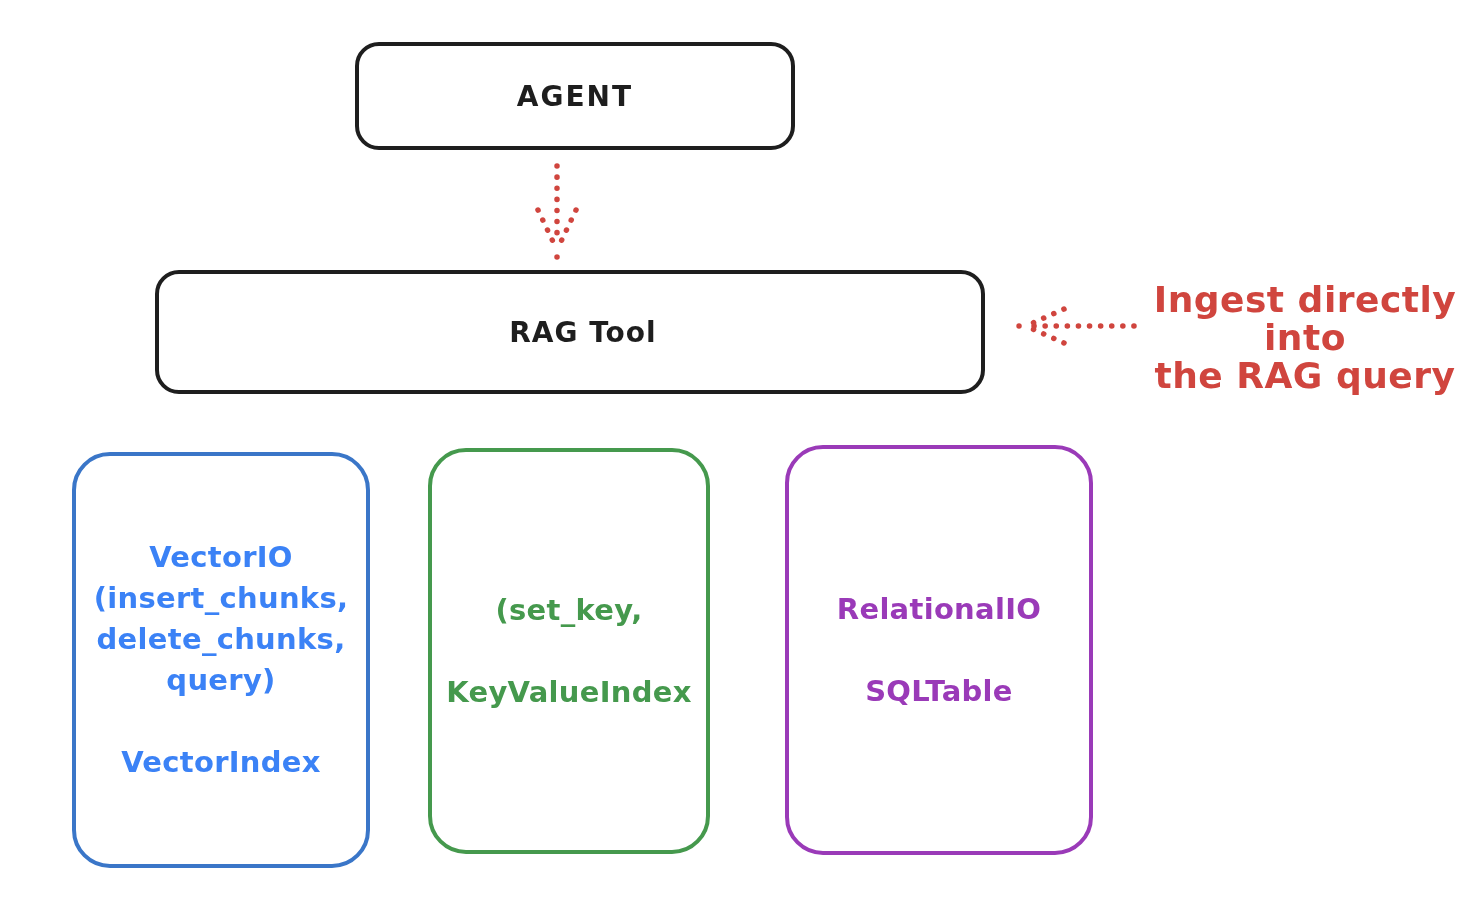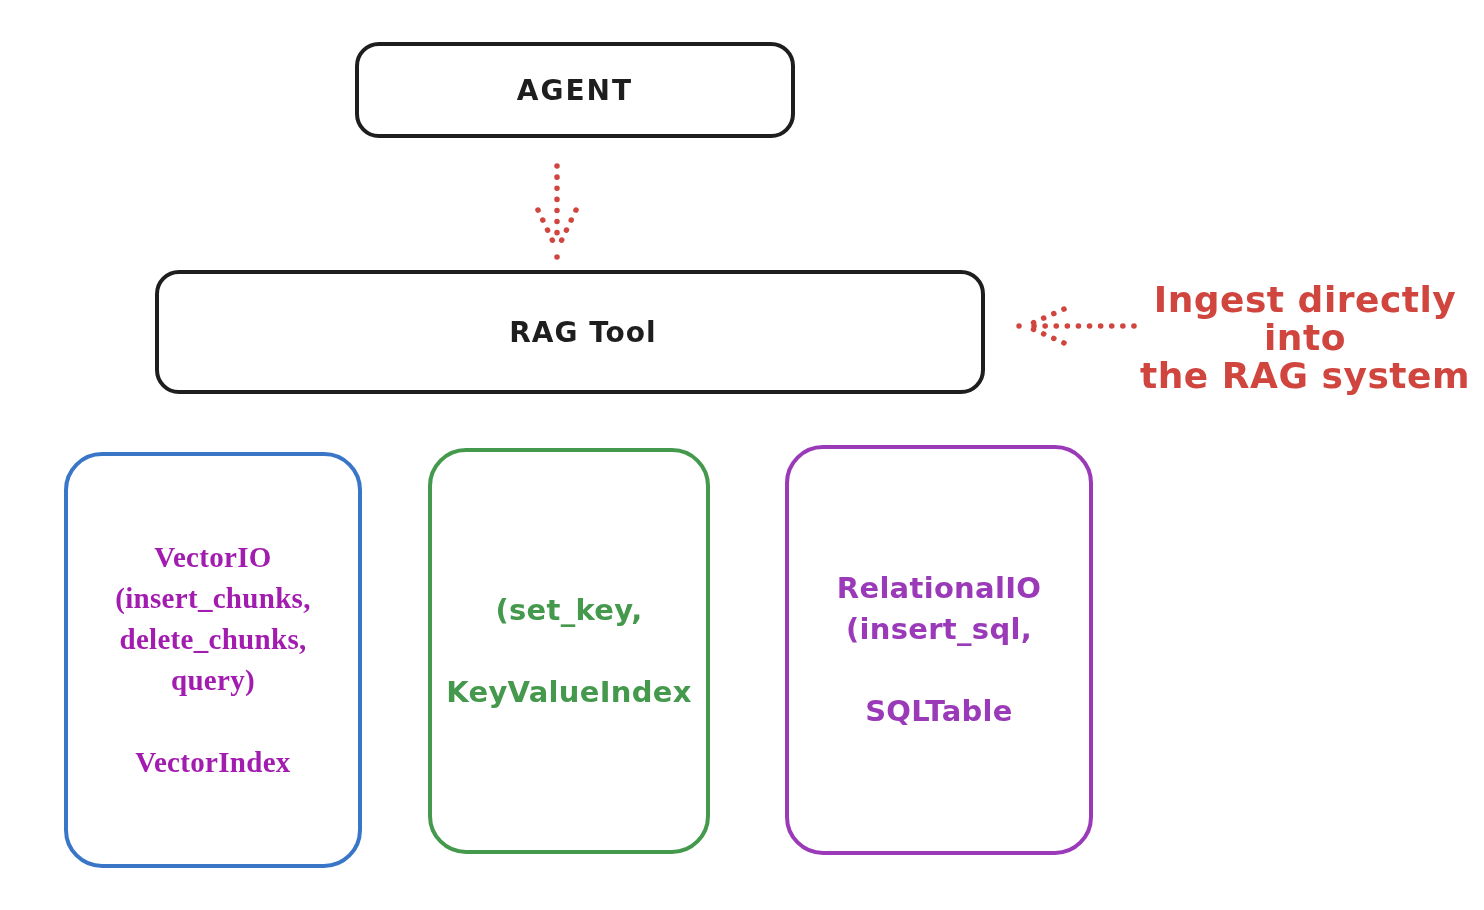--- a/index.html
+++ b/index.html
@@ -23,21 +23,21 @@
     align-items: center;
     justify-content: center;
     background: #ffffff;
   }
   .node .node-label {
     font-size: 28px;
     font-weight: 600;
     letter-spacing: 2px;
     color: #1e1e1e;
   }
-  .agent-box   { left: 355px; top: 42px;  width: 440px; height: 96px; }
+  .agent-box   { left: 355px; top: 42px;  width: 440px; height: 108px; }
   .ragtool-box { left: 155px; top: 270px; width: 830px; height: 124px; padding-left: 26px; }
   .ragtool-box .node-label { letter-spacing: 1px; }
 
   .arrow-svg { position: absolute; }
   .arrow-down { left: 528px; top: 160px; }
   .arrow-left { left: 1012px; top: 300px; }
 
   .annotation {
     position: absolute;
     left: 1130px;
@@ -61,21 +61,21 @@
     align-items: center;
     justify-content: center;
     text-align: center;
     font-size: 29px;
     font-weight: 600;
     line-height: 41px;
     letter-spacing: 0.3px;
   }
   .io-box .io-footer { margin-top: 41px; }
 
-  .io-blue   { left: 64px;  top: 452px; width: 298px; height: 416px; border-color: #3a76c8; color: #a21caf; font-family: Liberation Serif, serif; }
+  .io-blue   { left: 72px;  top: 452px; width: 298px; height: 416px; border-color: #3a76c8; color: #3b82f6; }
   .io-green  { left: 428px; top: 448px; width: 282px; height: 406px; border-color: #45994d; color: #45994d; }
   .io-purple { left: 785px; top: 445px; width: 308px; height: 410px; border-color: #9a3ab8; color: #9a3ab8; }
 </style>
 </head>
 <body>
 
 <div class="canvas">
 
   <div class="node agent-box">
     <span class="node-label">AGENT</span>
@@ -98,35 +98,34 @@
     <g stroke="#d0453e" stroke-width="5.5" stroke-linecap="round" stroke-dasharray="0.1 11" fill="none">
       <path d="M122 26 L22 26"></path>
       <path d="M52 9 L14 26"></path>
       <path d="M52 43 L14 26"></path>
       <path d="M7 26 L7 26"></path>
     </g>
   </svg>
 
   <div class="annotation">
     <div>Ingest directly into</div>
-    <div>the RAG system</div>
+    <div>the RAG query</div>
   </div>
 
   <div class="io-box io-blue">
     <div>VectorIO</div>
     <div>(insert_chunks,</div>
     <div>delete_chunks,</div>
     <div>query)</div>
     <div class="io-footer">VectorIndex</div>
   </div>
 
   <div class="io-box io-green">
     <div>(set_key,</div>
     <div class="io-footer">KeyValueIndex</div>
   </div>
 
   <div class="io-box io-purple">
     <div>RelationalIO</div>
-    <div>(insert_sql,</div>
     <div class="io-footer">SQLTable</div>
   </div>
 
 </div>
 
 </body></html>

